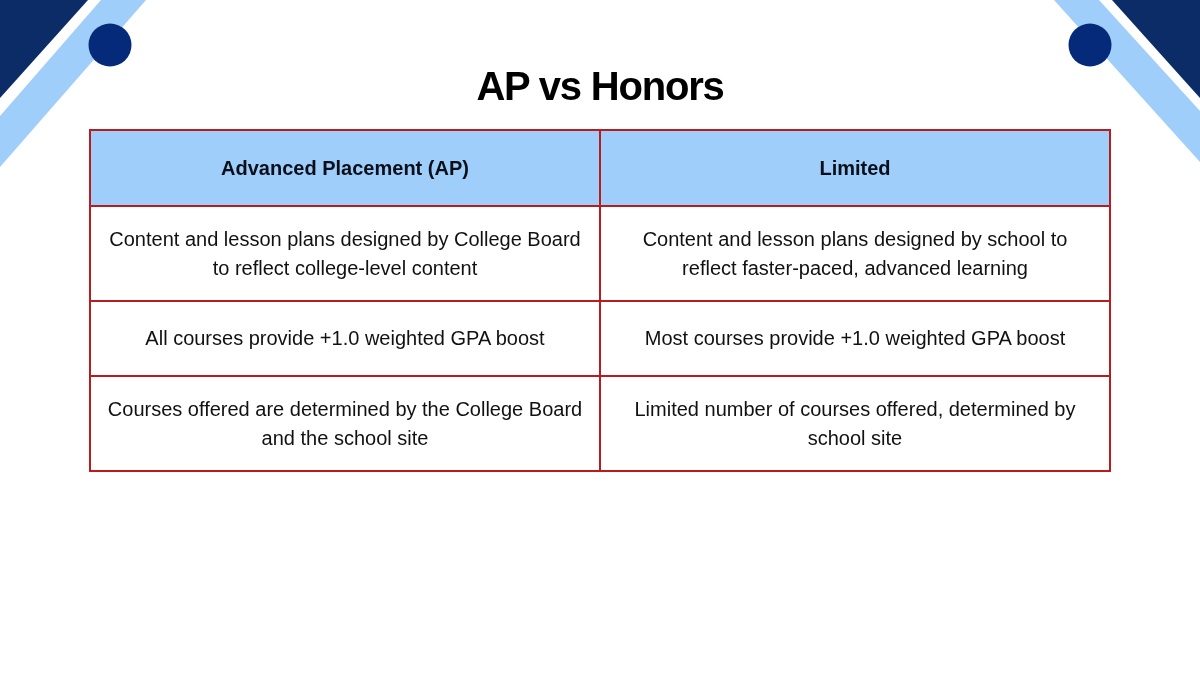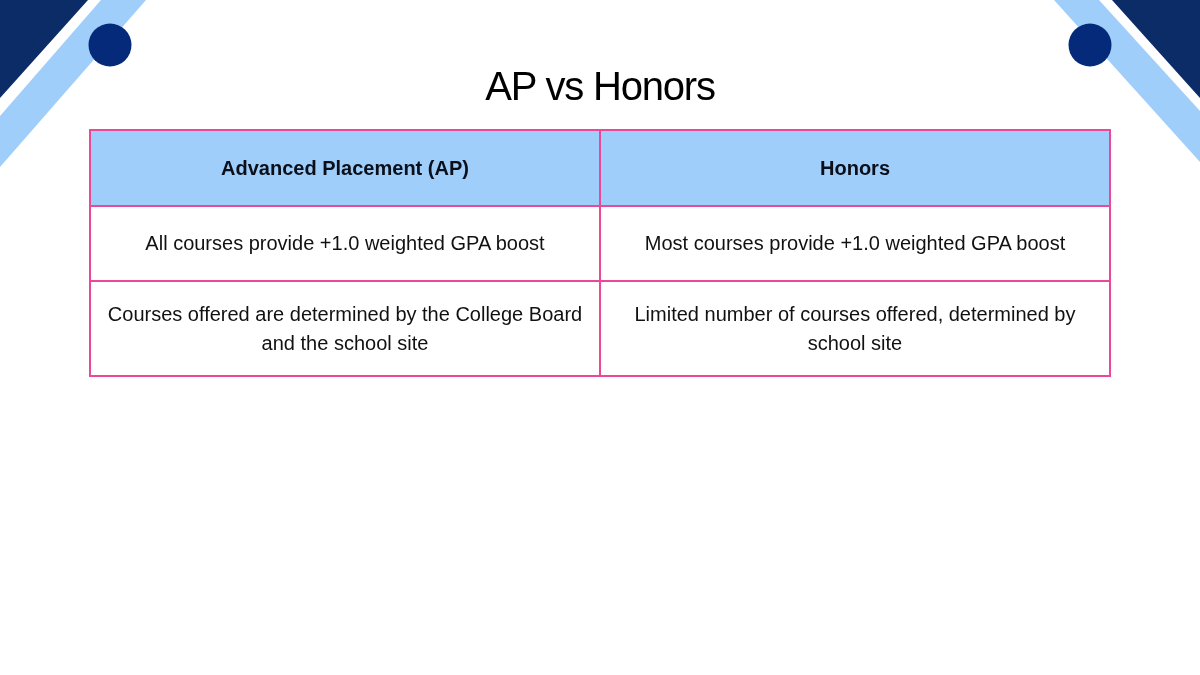--- a/index.html
+++ b/index.html
@@ -25,35 +25,35 @@
       height: 675px;
       pointer-events: none;
     }
     .title {
       position: absolute;
       left: 0;
       top: 62px;
       width: 1200px;
       text-align: center;
       font-size: 40px;
-      font-weight: 400;
+      font-weight: 700;
       letter-spacing: -1.2px;
       color: #000000;
       line-height: 48px;
     }
     .table {
       position: absolute;
       left: 89px;
       top: 129px;
       width: 1022px;
       border-collapse: collapse;
       table-layout: fixed;
     }
     .table td, .table th {
-      border: 2px solid #ec4899;
+      border: 2px solid #b91c1c;
       text-align: center;
       vertical-align: middle;
       padding: 0 14px;
       color: #111111;
       font-size: 20px;
       line-height: 29px;
     }
     .table th {
       background: #9fcefa;
       font-weight: 700;
@@ -86,24 +86,28 @@
   <div class="title">AP vs Honors</div>
 
   <table class="table">
     <colgroup>
       <col class="col">
       <col class="col">
     </colgroup>
     <thead>
       <tr>
         <th>Advanced Placement (AP)</th>
-        <th>Honors</th>
+        <th>Limited</th>
       </tr>
     </thead>
     <tbody>
+      <tr class="r1">
+        <td>Content and lesson plans designed by College Board to reflect college-level content</td>
+        <td>Content and lesson plans designed by school to reflect faster-paced, advanced learning</td>
+      </tr>
       <tr class="r3">
         <td>All courses provide +1.0 weighted GPA boost</td>
         <td>Most courses provide +1.0 weighted GPA boost</td>
       </tr>
       <tr class="r4">
         <td>Courses offered are determined by the College Board and the school site</td>
         <td>Limited number of courses offered, determined by school site</td>
       </tr>
     </tbody>
   </table>

